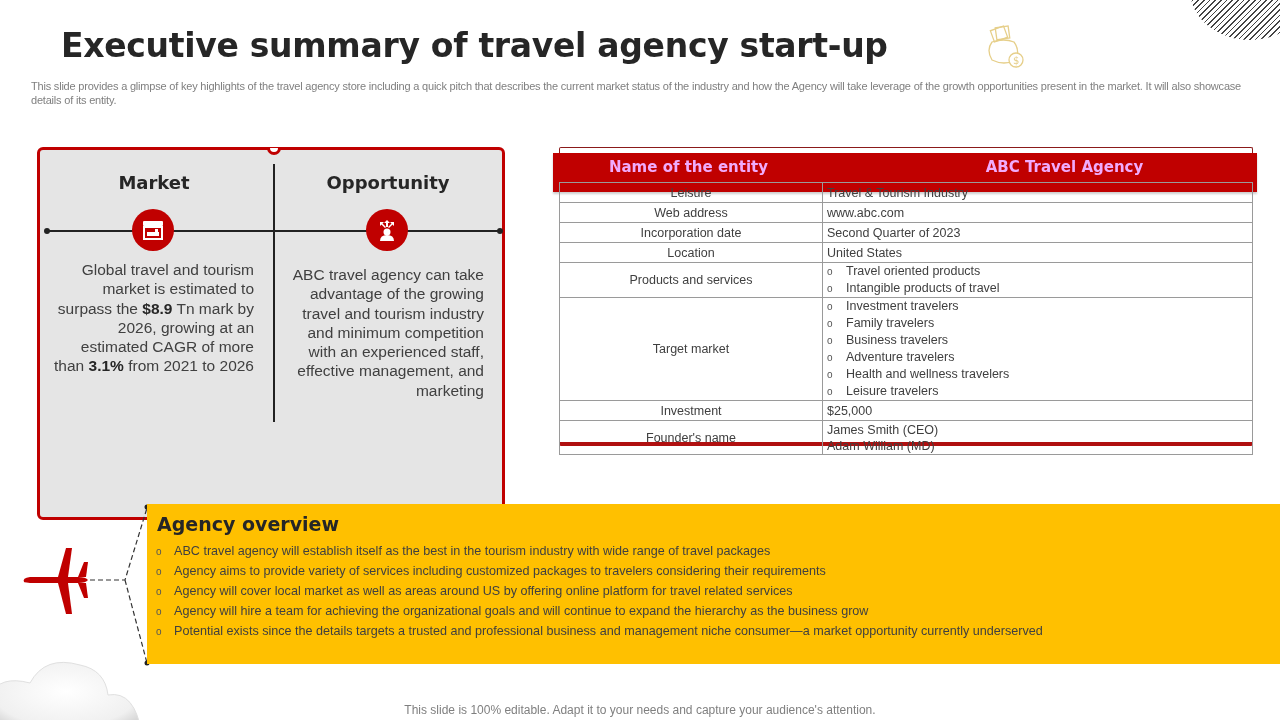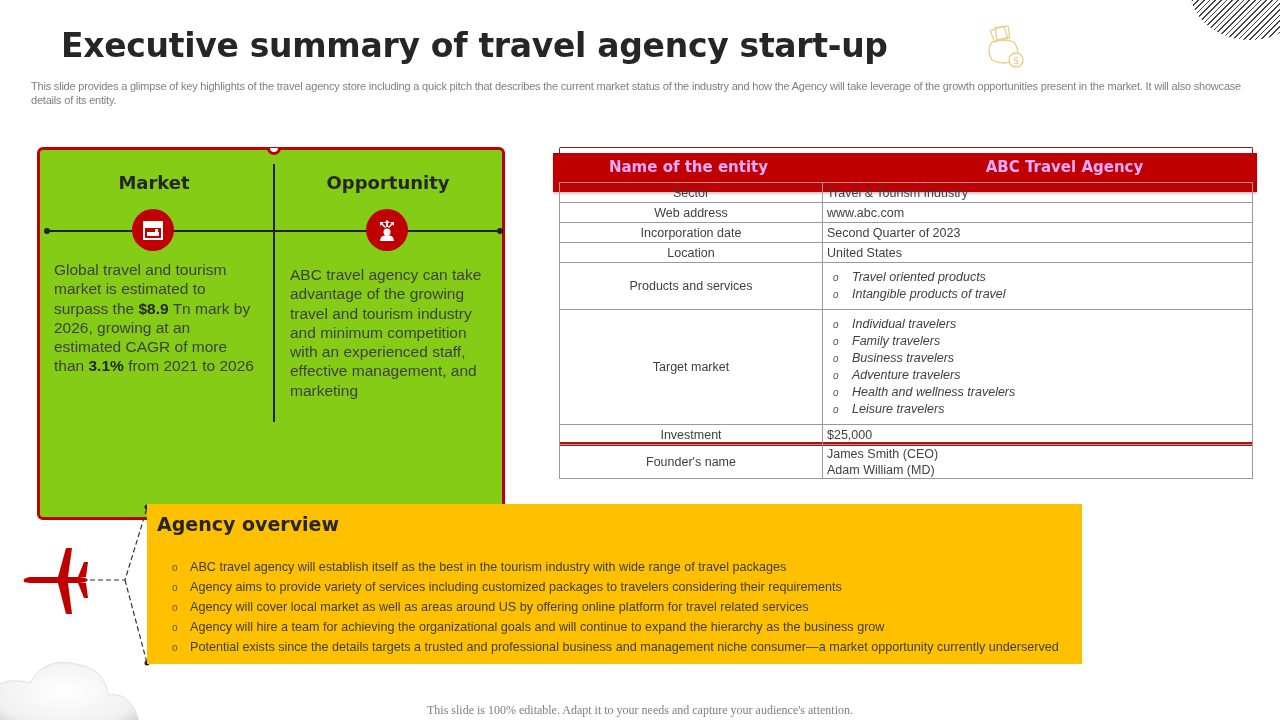--- a/index.html
+++ b/index.html
@@ -4,52 +4,52 @@
 <style>
   html, body { margin:0; padding:0; }
   body { width:1280px; height:720px; position:relative; overflow:hidden; background:#ffffff; font-family:"Liberation Sans", sans-serif; color:#404040; }
   .title { position:absolute; left:32px; top:26px; font-family:"DejaVu Sans", sans-serif; font-weight:bold; font-size:33px; color:#262626; letter-spacing:-0.3px; white-space:nowrap;margin-left:29px; }
   .subtitle { position:absolute; left:31px; top:79px; width:1215px; font-size:11px; line-height:14px; color:#7f7f7f; letter-spacing:-0.2px; }
   .hatch { position:absolute; left:1190px; top:-60px; width:120px; height:100px; border-radius:50%;
     background:repeating-linear-gradient(135deg,#444 0 1.2px,transparent 1.2px 4px); }
   .money-icon { position:absolute; left:980px; top:22px; width:48px; height:48px; }
 
   
-  .card { position:absolute; left:37px; top:147px; width:468px; height:373px; border:3px solid #c00000; border-radius:6px; box-sizing:border-box; background:#84cc16; }
+  .card { position:absolute; left:37px; top:147px; width:468px; height:373px; border:3px solid #c00000; border-radius:6px; box-sizing:border-box; background:#e5e5e5; }
   .notch { position:absolute; width:14px; height:14px; border-radius:50%; background:#fff; border:3px solid #c00000; box-sizing:border-box; }
   .notch-top { left:227px; top:-9px; clip-path: inset(50% 0 0 0); }
   .notch-bot { left:227px; bottom:-9px; clip-path: inset(0 0 50% 0); }
   .vline { position:absolute; left:233px; top:14px; width:1.5px; height:258px; background:#222; }
   .hline { position:absolute; left:6px; top:80px; width:454px; height:1.5px; background:#222; }
   .dot { position:absolute; width:6px; height:6px; border-radius:50%; background:#222; top:78px; }
   .col-title { position:absolute; top:22px; font-family:"DejaVu Sans", sans-serif; font-weight:bold; font-size:18px; color:#262626; text-align:center; width:200px; }
   .circle { position:absolute; top:59px; width:42px; height:42px; border-radius:50%; background:#c00000; display:flex; align-items:center; justify-content:center; }
-  .col-text { position:absolute; font-size:15.5px; line-height:19.3px; text-align:left; color:#404040; }
+  .col-text { position:absolute; font-size:15.5px; line-height:19.3px; text-align:right; color:#404040; }
   .col-text b { color:#262626; }
 
   
   .table-frame { position:absolute; left:559px; top:147px; width:694px; height:299px; border:1px solid #8b1a1a; border-bottom:4px solid #b01010; box-sizing:border-box; border-radius:2px; }
   .table-head { position:absolute; left:553px; top:153px; width:704px; height:39px; background:#c00000; display:flex; color:#f0abfc; font-family:"DejaVu Sans", sans-serif; font-weight:bold; font-size:15px; box-shadow:0 2px 2px rgba(0,0,0,0.2);gap:48px; }
   .table-head .h1 { width:271px; text-align:center; line-height:29px; }
   .table-head .h2 { flex:1; text-align:center; line-height:29px; }
   .tbl { position:absolute; left:559px; top:182px; width:694px; border-collapse:collapse; font-size:12.5px; color:#404040; }
   .tbl td { border:1.5px solid #9a9a9a; padding:0 4px; vertical-align:middle; line-height:16px; }
   .tbl td.k { width:254px; text-align:center; }
   .tbl td.v { text-align:left; }
-  .tbl ul { list-style:none; margin:6px; padding:0;font-style:italic; }
+  .tbl ul { list-style:none; margin:0; padding:0; }
   .tbl li::before { content:"o"; display:inline-block; width:19px; font-size:10px; color:#555; }
 
   
-  .overview { position:absolute; left:147px; top:504px; width:935px; height:160px; background:#ffc000; }
+  .overview { position:absolute; left:147px; top:504px; width:1133px; height:160px; background:#ffc000; }
   .ov-title { position:absolute; left:10px; top:9px; font-family:"DejaVu Sans", sans-serif; font-weight:bold; font-size:19px; color:#262626; }
-  .ov-list { position:absolute; left:9px; top:37px; margin:16px; padding:0; list-style:none; font-size:12.6px; color:#404040; }
+  .ov-list { position:absolute; left:9px; top:37px; margin:0; padding:0; list-style:none; font-size:12.6px; color:#404040; }
   .ov-list li { height:20px; line-height:20px; white-space:nowrap; }
   .ov-list li::before { content:"o"; display:inline-block; width:18px; font-size:10px; color:#555; }
   .connector { position:absolute; left:0; top:500px; width:160px; height:170px; }
-  .footer { position:absolute; left:0; width:1280px; top:703px; text-align:center; font-size:12px; color:#7f7f7f;font-family:Liberation Serif, serif; }
+  .footer { position:absolute; left:0; width:1280px; top:703px; text-align:center; font-size:12px; color:#7f7f7f; }
   .cloud { position:absolute; left:-10px; top:655px; width:160px; height:80px; }
 </style>
 </head>
 <body>
 
 <div class="hatch"></div>
 
 <div class="title">Executive summary of travel agency start-up</div>
 <div class="subtitle">This slide provides a glimpse of key highlights of the travel agency store including a quick pitch that describes the current market status of the industry and how the Agency will take leverage of the growth opportunities present in the market. It will also showcase details of its entity.</div>
 
@@ -97,21 +97,21 @@
 </div>
 
 <div class="table-frame"></div>
 <div class="table-head">
   <div class="h1">Name of the entity</div>
   <div class="h2">ABC Travel Agency</div>
 </div>
 <table class="tbl">
   <tbody>
       <tr style="height:20px">
-    <td class="k">Sector</td>
+    <td class="k">Leisure</td>
     <td class="v">Travel  &amp; Tourism Industry</td>
   </tr>
   <tr style="height:20px">
     <td class="k">Web address</td>
     <td class="v">www.abc.com</td>
   </tr>
   <tr style="height:20px">
     <td class="k">Incorporation date</td>
     <td class="v">Second Quarter of 2023</td>
   </tr>
@@ -125,21 +125,21 @@
       <ul>
         <li>Travel oriented products</li>
         <li>Intangible products of travel</li>
       </ul>
     </td>
   </tr>
   <tr style="height:96px">
     <td class="k">Target market</td>
     <td class="v">
       <ul>
-        <li>Individual travelers</li>
+        <li>Investment travelers</li>
         <li>Family travelers</li>
         <li>Business travelers</li>
         <li>Adventure travelers</li>
         <li>Health and wellness travelers</li>
         <li>Leisure travelers</li>
       </ul>
     </td>
   </tr>
   <tr style="height:20px">
     <td class="k">Investment</td>

